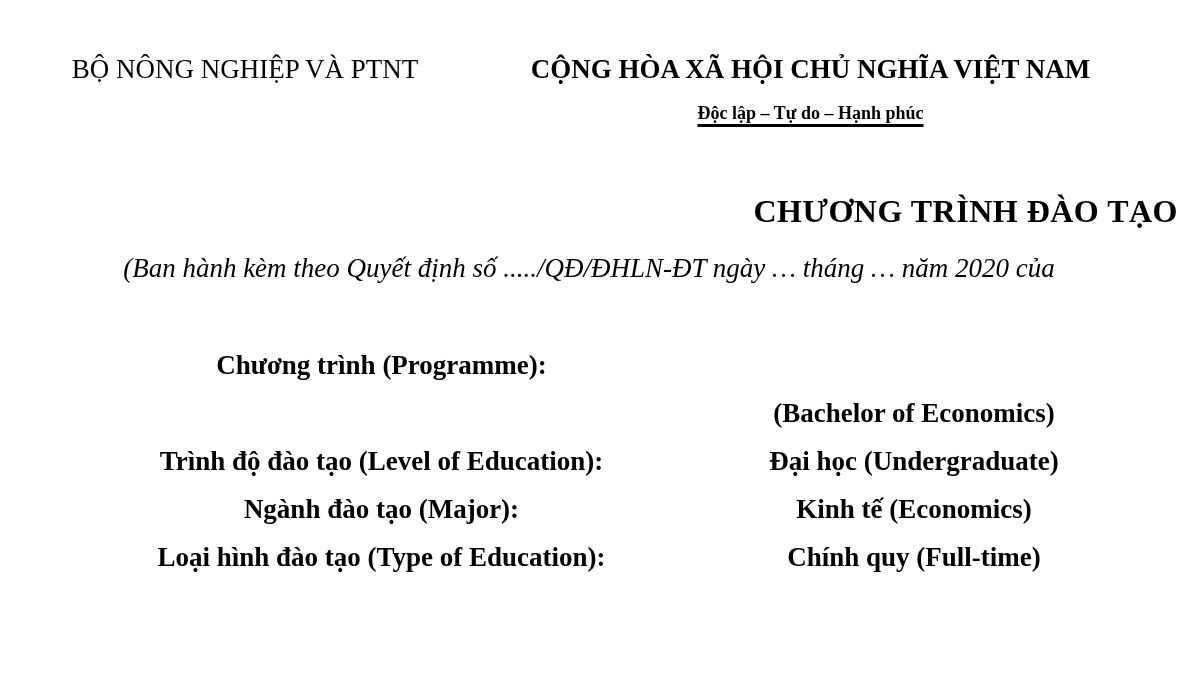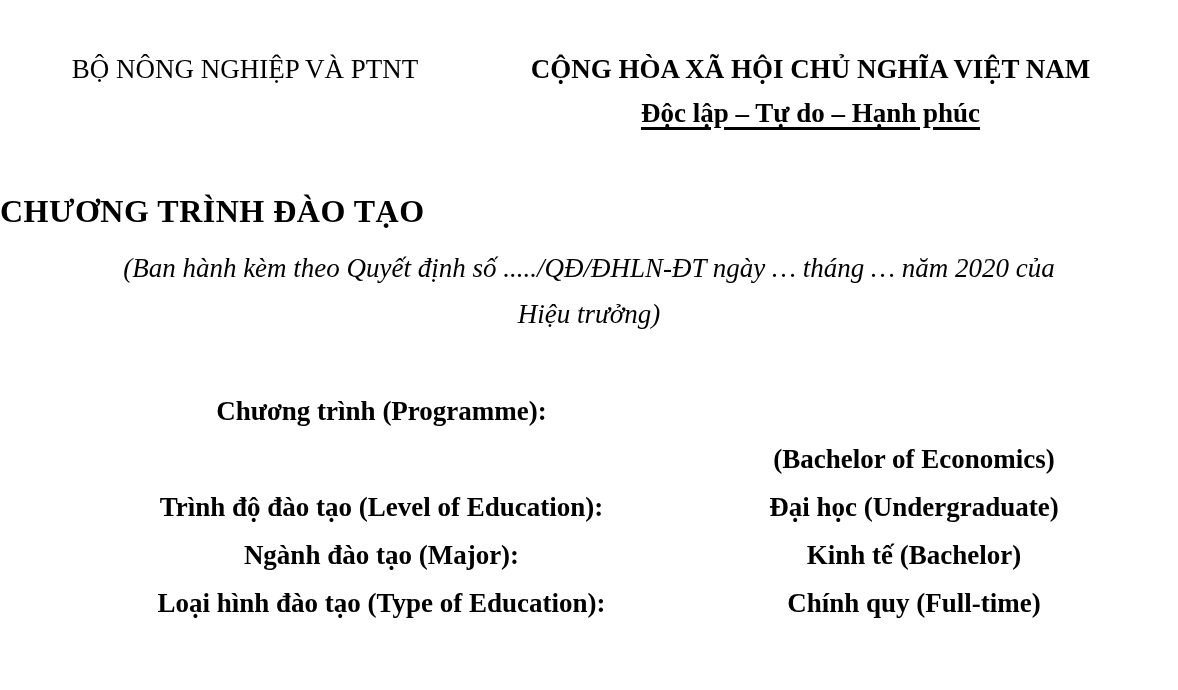--- a/index.html
+++ b/index.html
@@ -42,33 +42,33 @@
     font-size: 27px;
     font-weight: bold;
     margin-top: 0px;
   }
   .motto-line1 {
     font-size: 27px;
     font-weight: bold;
     text-align: center;
   }
   .motto-line2 {
-    font-size: 27px;
+    font-size: 18px;
     font-weight: bold;
     margin-top: 5px;
   }
   .u {
     text-decoration: underline;
     text-decoration-thickness: 3px;
     text-underline-offset: 5px;
   }
   
   .doc-title {
     margin-top: 60px;
-    text-align: left;
+    text-align: right;
     font-size: 32px;
     font-weight: bold;
     letter-spacing: 0.5px;
     line-height: 36px;
   }
   
   .doc-subtitle {
     margin-top: 16px;
     text-align: center;
     font-style: italic;
@@ -106,42 +106,41 @@
     <div class="header-right">
       <div class="motto-line1">CỘNG HÒA XÃ HỘI CHỦ NGHĨA VIỆT NAM</div>
       <div class="motto-line2"><span class="u">Độc lập – Tự do – Hạnh phúc</span></div>
     </div>
   </div>
 
   <div class="doc-title">CHƯƠNG TRÌNH ĐÀO TẠO</div>
 
   <div class="doc-subtitle">
     <div>(Ban hành kèm theo Quyết định số ...../QĐ/ĐHLN-ĐT ngày … tháng … năm 2020 của</div>
-    <div>Hiệu trưởng)</div>
   </div>
 
   <div class="fields">
 
     <div class="field-row">
       <div class="field-label">Chương trình (Programme):</div>
     </div>
 
     <div class="field-row">
       <div class="field-label"></div>
       <div class="field-value">(Bachelor of Economics)</div>
     </div>
 
     <div class="field-row">
       <div class="field-label">Trình độ đào tạo (Level of Education):</div>
       <div class="field-value">Đại học (Undergraduate)</div>
     </div>
 
     <div class="field-row">
       <div class="field-label">Ngành đào tạo (Major):</div>
-      <div class="field-value">Kinh tế (Bachelor)</div>
+      <div class="field-value">Kinh tế (Economics)</div>
     </div>
 
 
     <div class="field-row">
       <div class="field-label">Loại hình đào tạo (Type of Education):</div>
       <div class="field-value">Chính quy (Full-time)</div>
     </div>
 
   </div>
 

